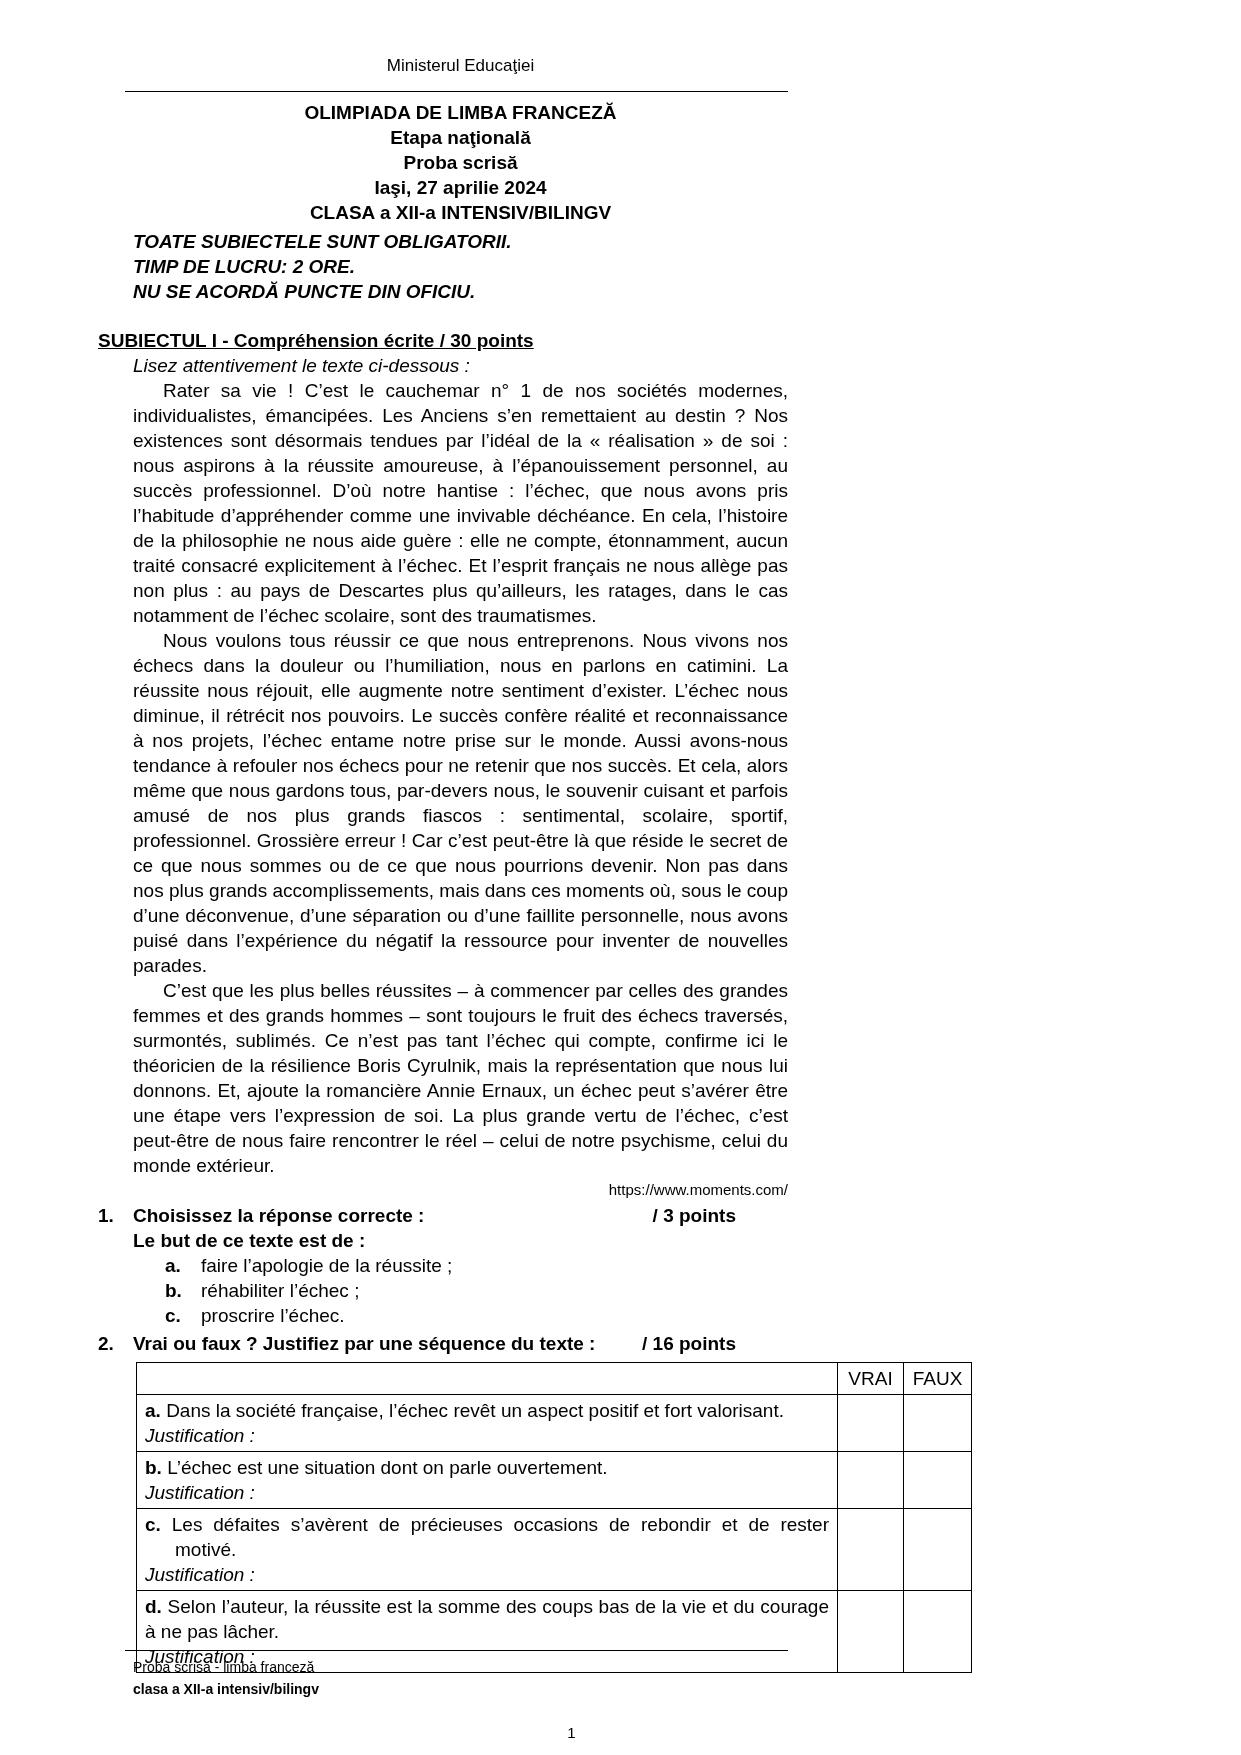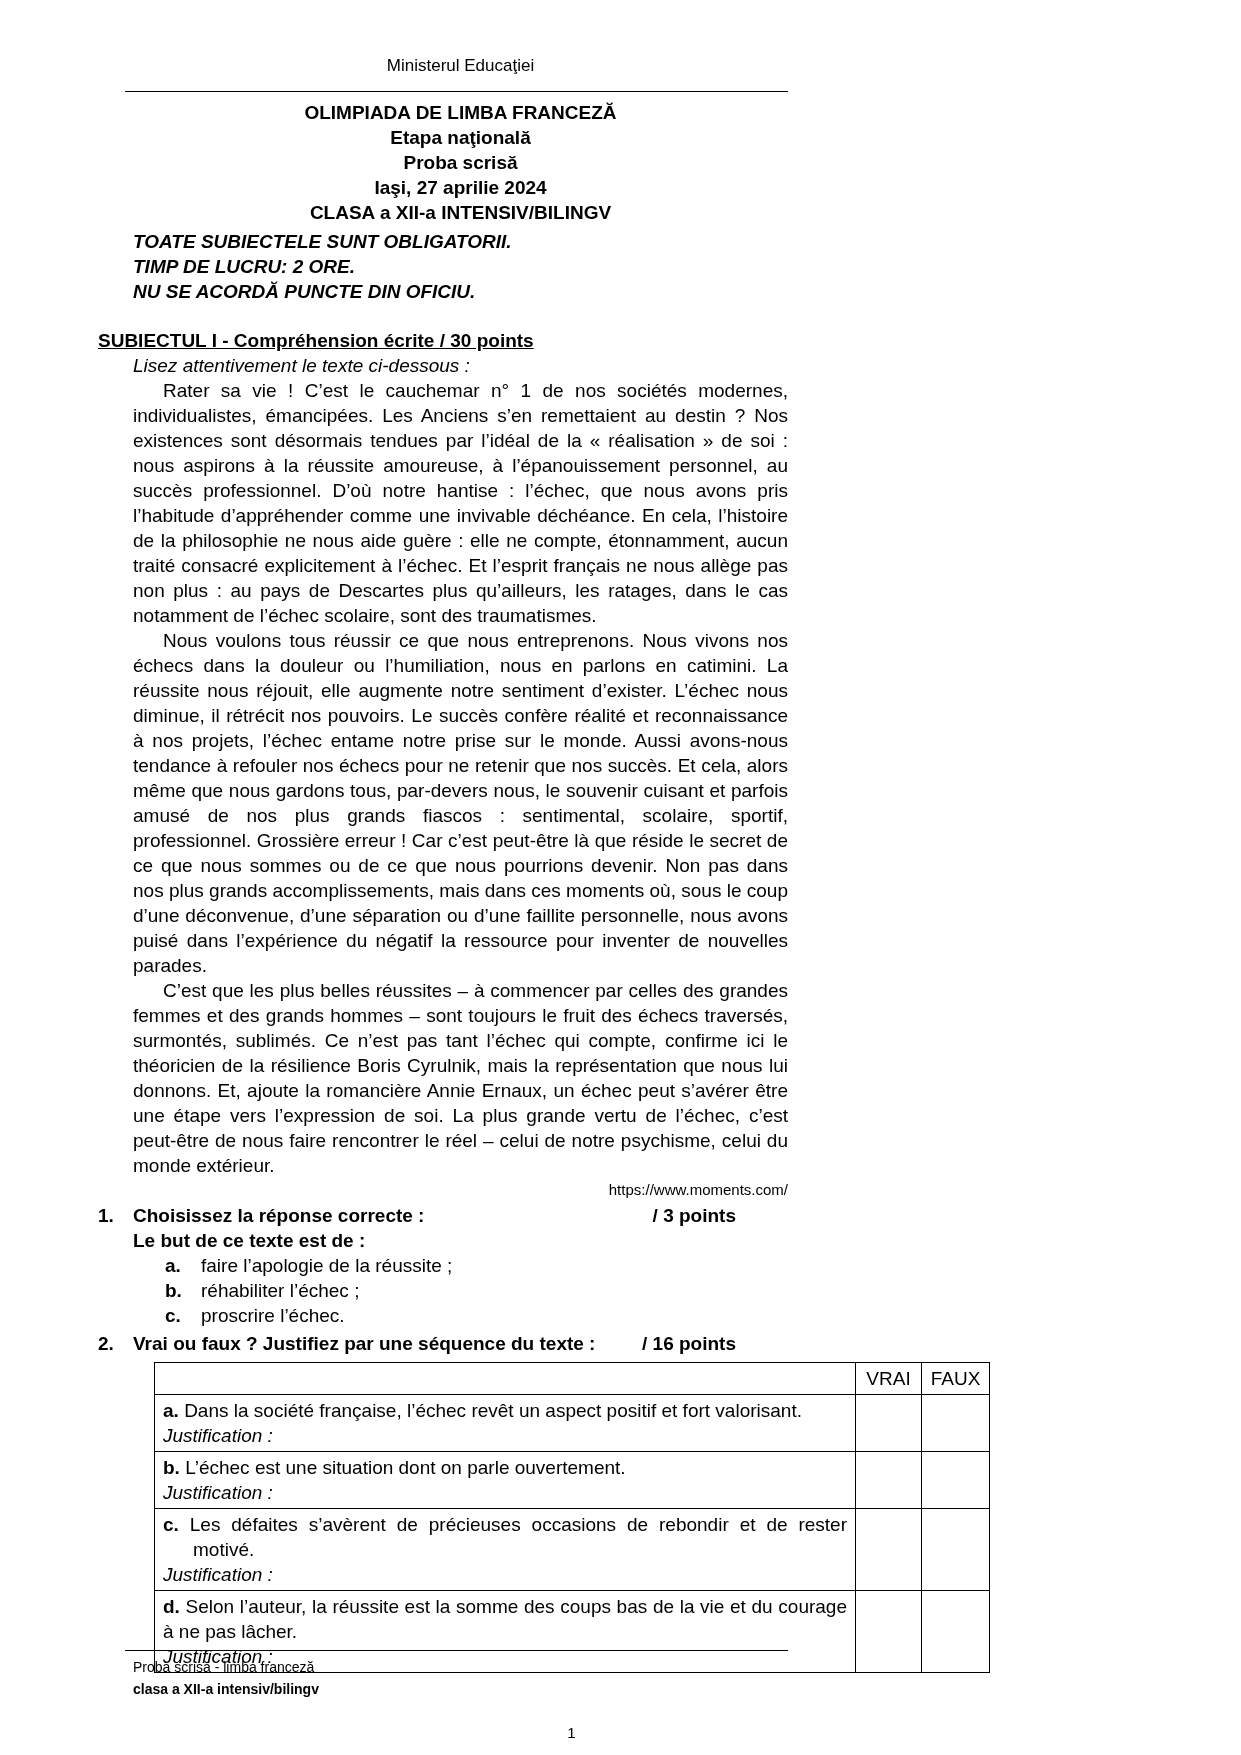--- a/index.html
+++ b/index.html
@@ -40,21 +40,21 @@
   .q-num { width: 35px; margin-left: -35px; font-weight: bold; flex: none; }
   .q-label { font-weight: bold; flex: 1; }
   .q-points { font-weight: bold; padding-right: 52px; flex: none; }
   .q-sub { font-weight: bold; }
   .option { display: flex; margin-left: 32px; }
   .opt-letter { width: 36px; font-weight: bold; flex: none; }
   .tf-table {
     border-collapse: collapse;
     table-layout: fixed;
     width: 835px;
-    margin: 6px 0 0 21px;
+    margin: 6px 0 0 3px;
   }
   .tf-table td {
     border: 1px solid #000;
     vertical-align: top;
     padding: 3px 8px;
   }
   .c-stmt { width: 701px; }
   .c-vrai { width: 66px; }
   .c-faux { width: 68px; }
   .hdr-vf { text-align: center; padding: 2px 4px; }

